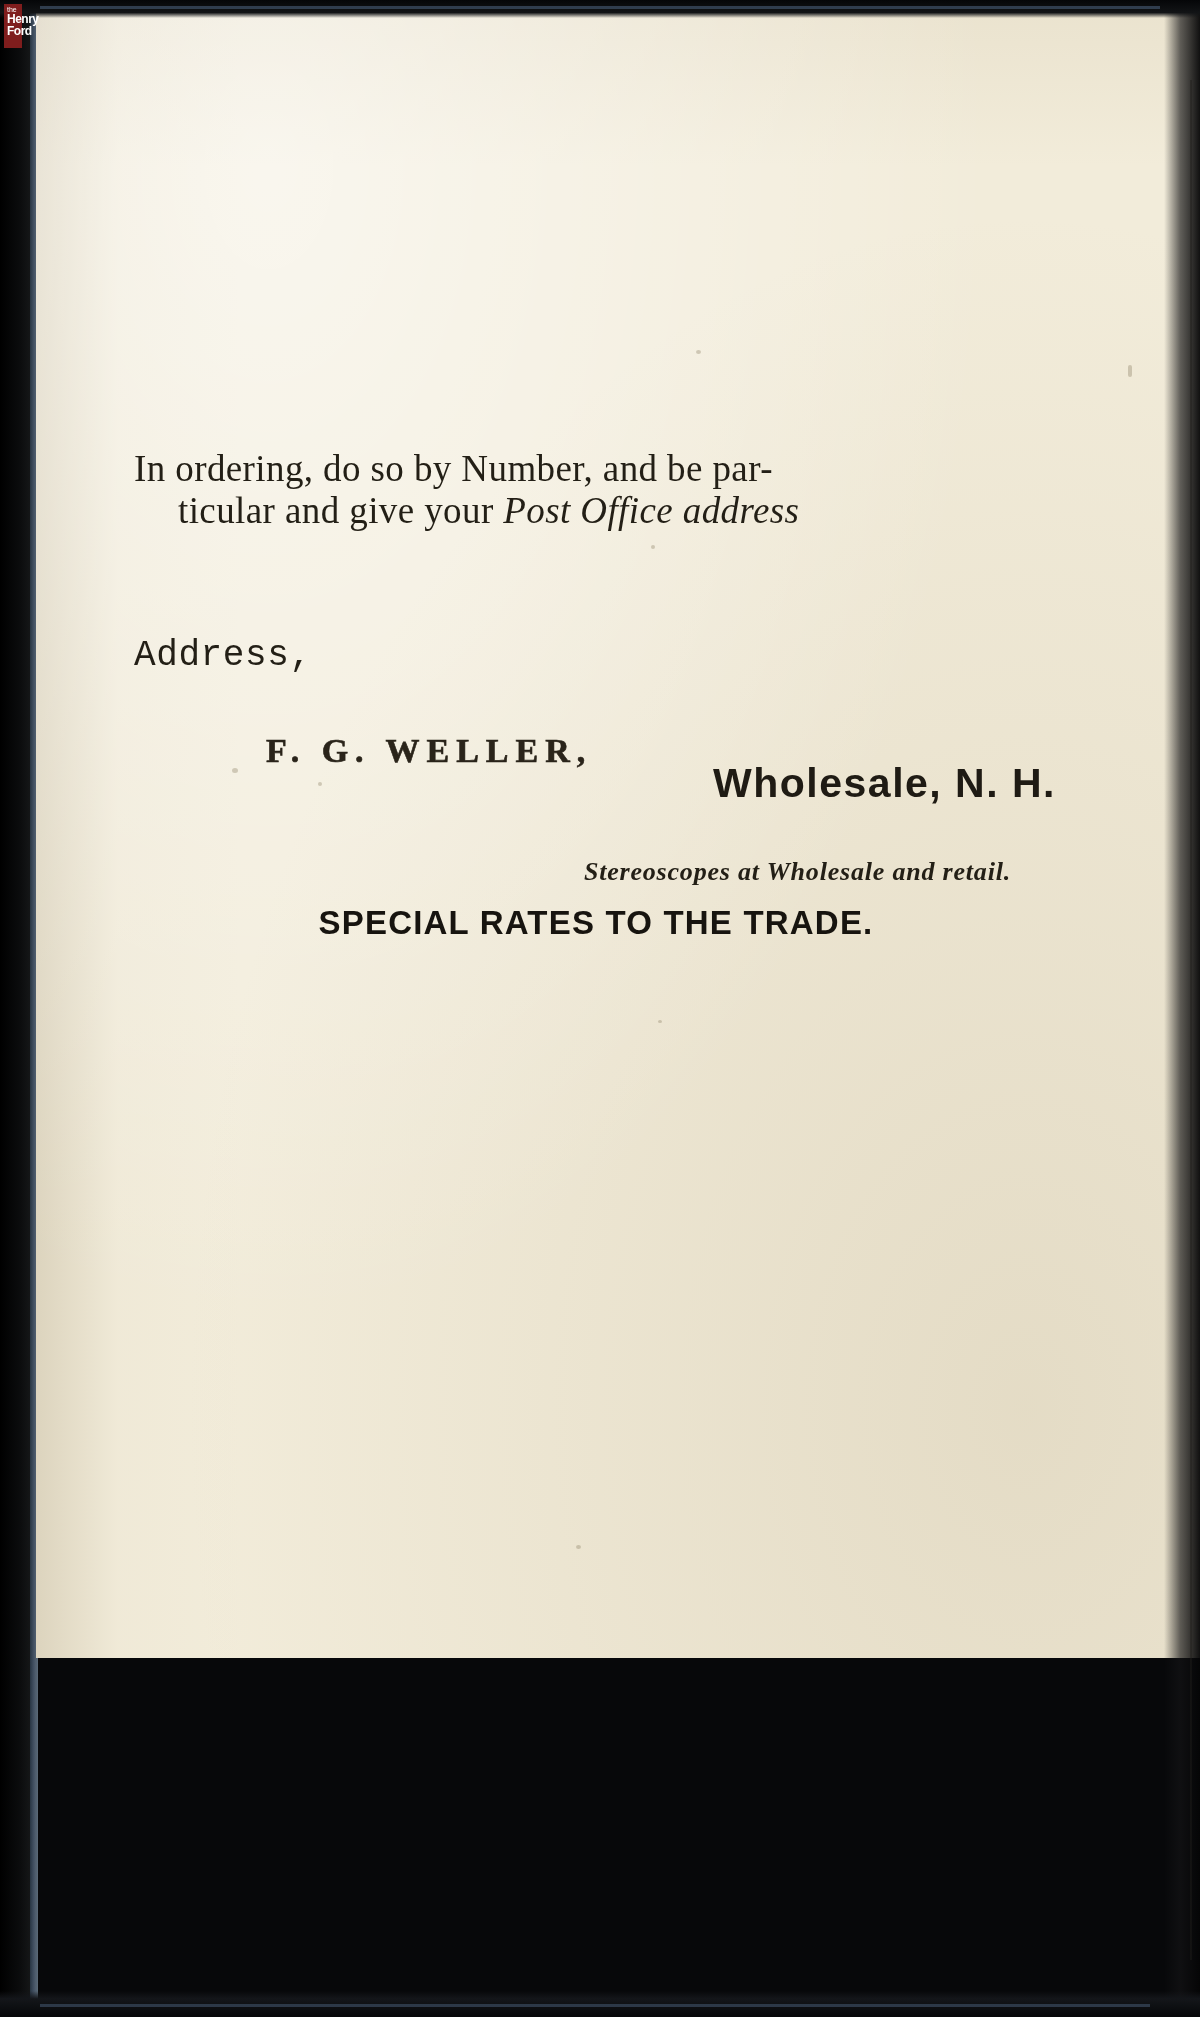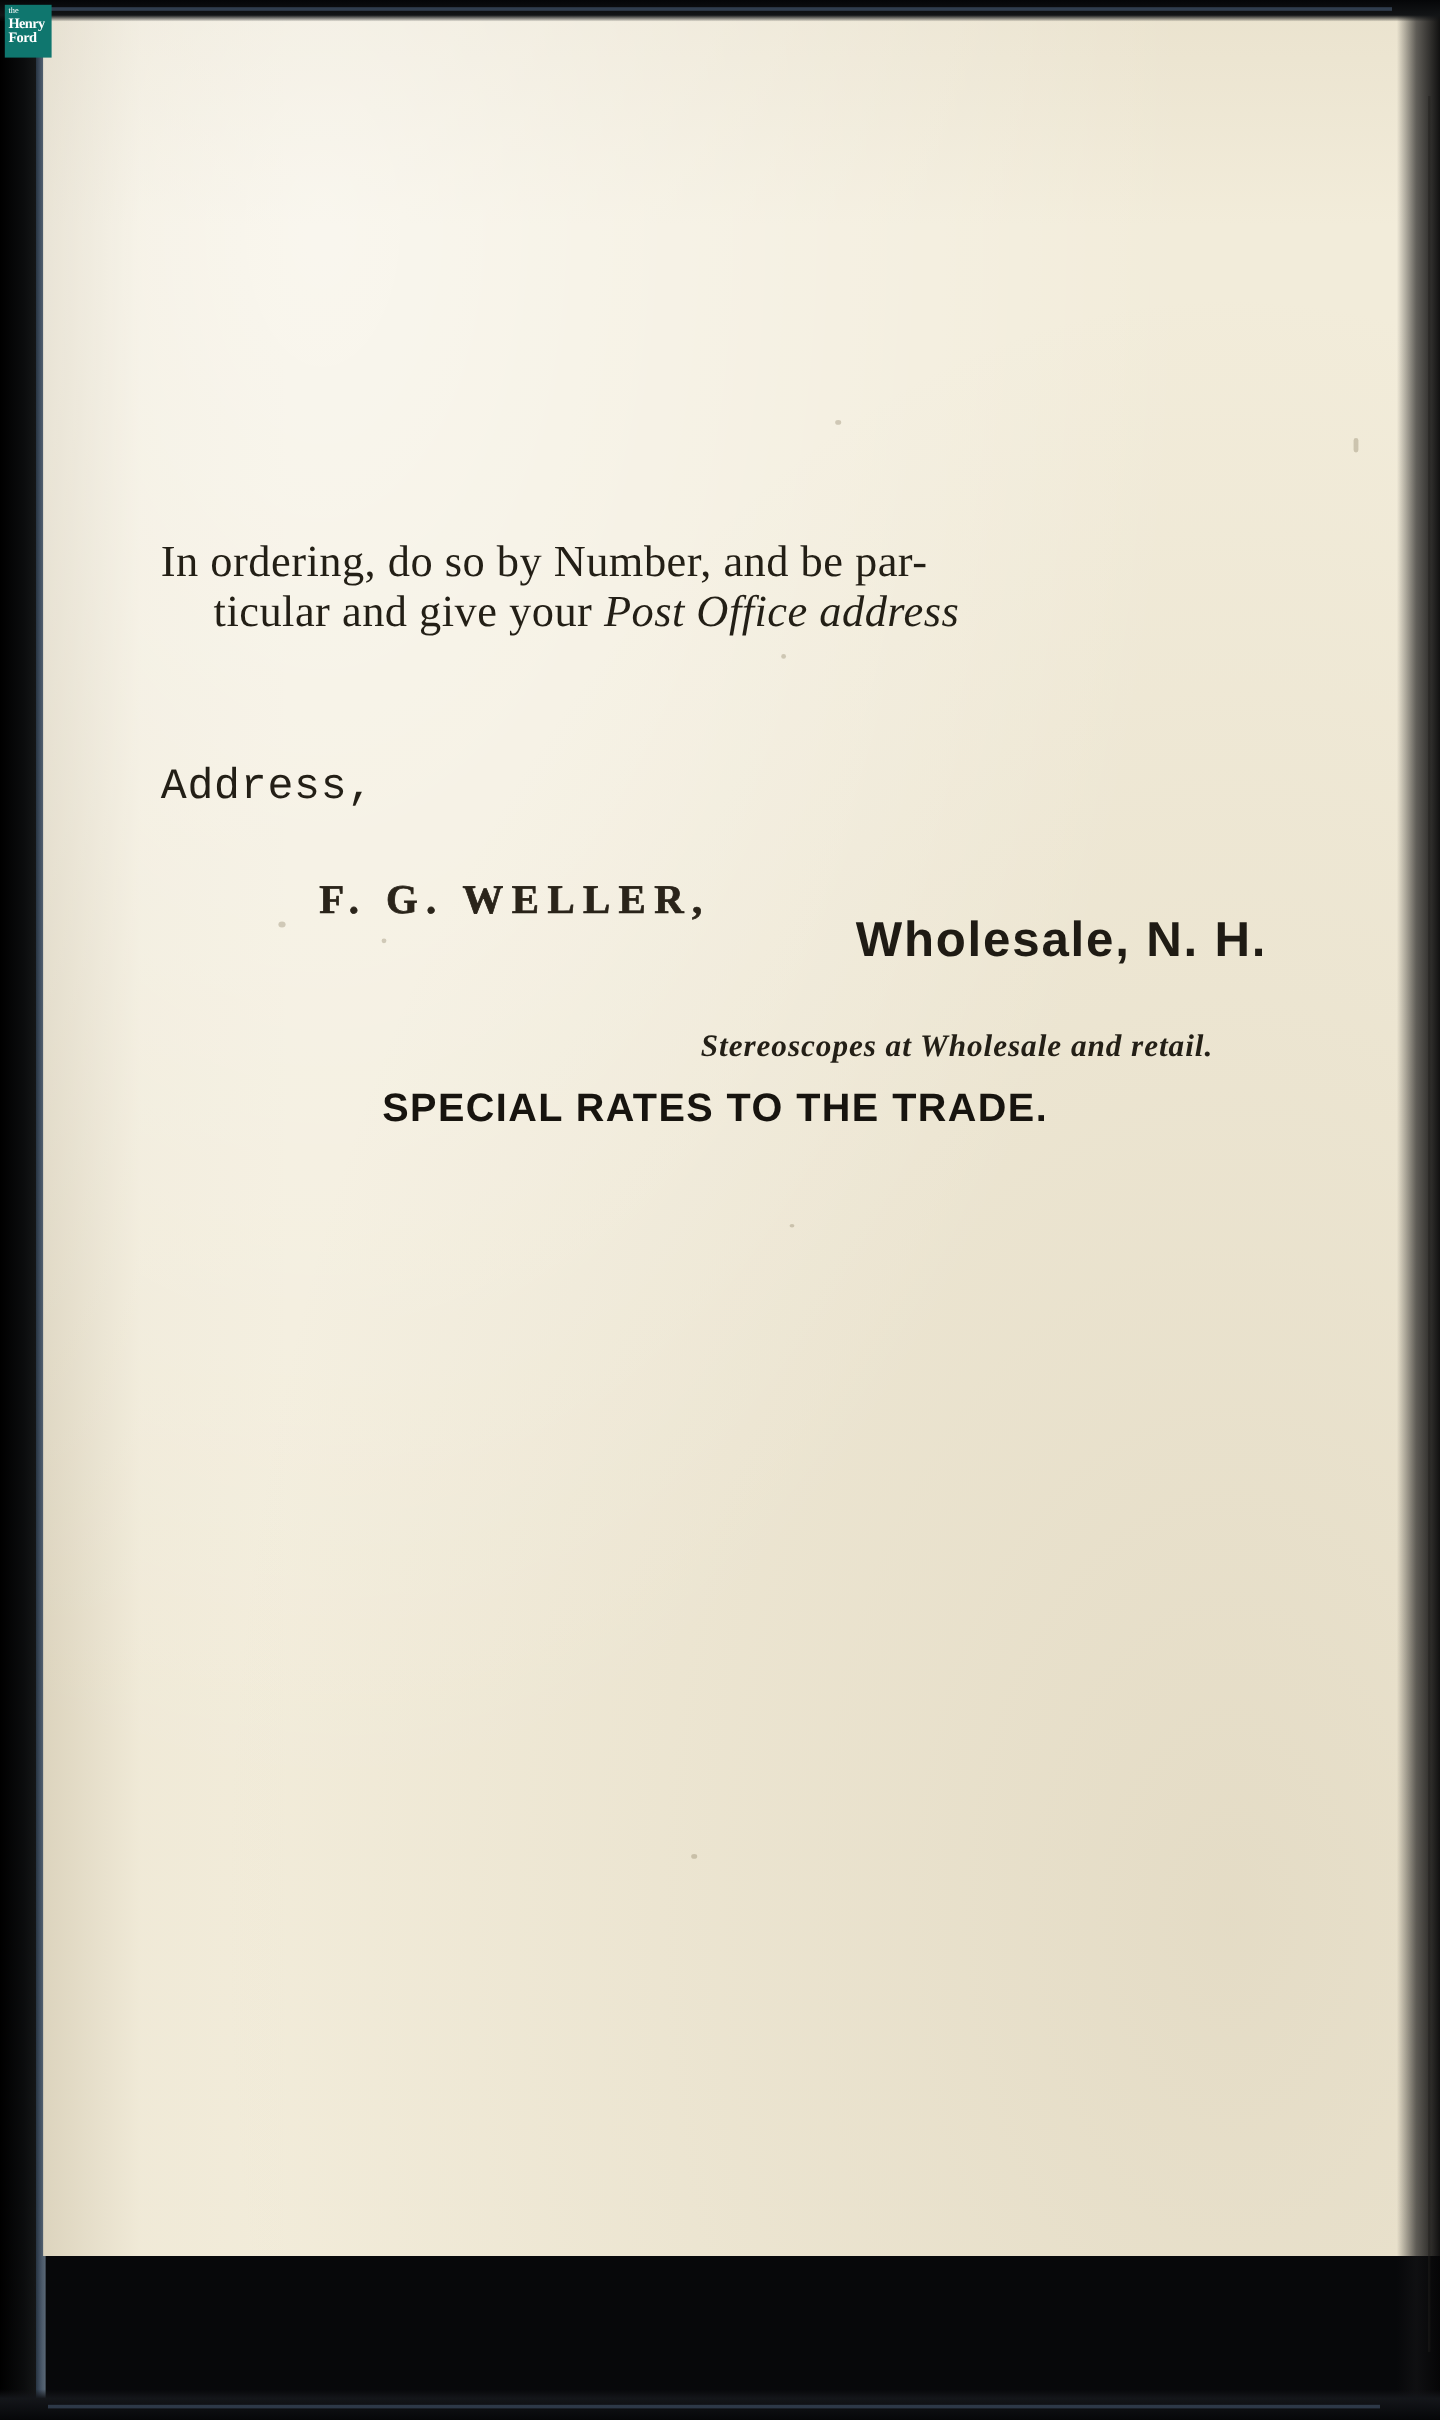--- a/index.html
+++ b/index.html
@@ -41,21 +41,21 @@
     background: linear-gradient(to right, #2b3a4a 0%, #46566a 40%, #6b7c8c 100%);
     opacity: .85;
   }
 
   
   .paper {
     position: absolute;
     left: 36px;
     top: 0;
     width: 1164px;
-    height: 1880px;
+    height: 1658px;
     background: #f2ecda;
     background-image:
       radial-gradient(ellipse at 20% 10%, rgba(255,255,255,0.55) 0%, rgba(255,255,255,0) 55%),
       radial-gradient(ellipse at 85% 85%, rgba(196,182,150,0.30) 0%, rgba(196,182,150,0) 60%),
       linear-gradient(to right, rgba(170,156,124,0.30) 0%, rgba(170,156,124,0.03) 7%, rgba(0,0,0,0) 18%),
       linear-gradient(to bottom, rgba(210,198,170,0.25) 0%, rgba(0,0,0,0) 10%);
   }
 
   
   .paper-right-dark {
@@ -109,25 +109,25 @@
     position: absolute;
     border-radius: 50%;
     background: rgba(120,105,75,0.30);
   }
 
   
   .logo {
     position: absolute;
     left: 4px;
     top: 4px;
-    width: 39px;
+    width: 18px;
     height: 44px;
-    background: #0f766e;
+    background: #7f1d1d;
     color: #ffffff;
-    font-family: Liberation Serif, serif;
+    font-family: Liberation Sans, sans-serif;
     font-weight: bold;
     line-height: 1.02;
     padding: 2px 2px 0 3px;
     box-sizing: border-box;
     z-index: 20;
   }
   .logo .the { font-size: 7px; font-weight: normal; display: block; }
   .logo .henry { font-size: 12px; display: block; letter-spacing: -0.5px; }
   .logo .ford { font-size: 12px; display: block; letter-spacing: -0.5px; }
 

